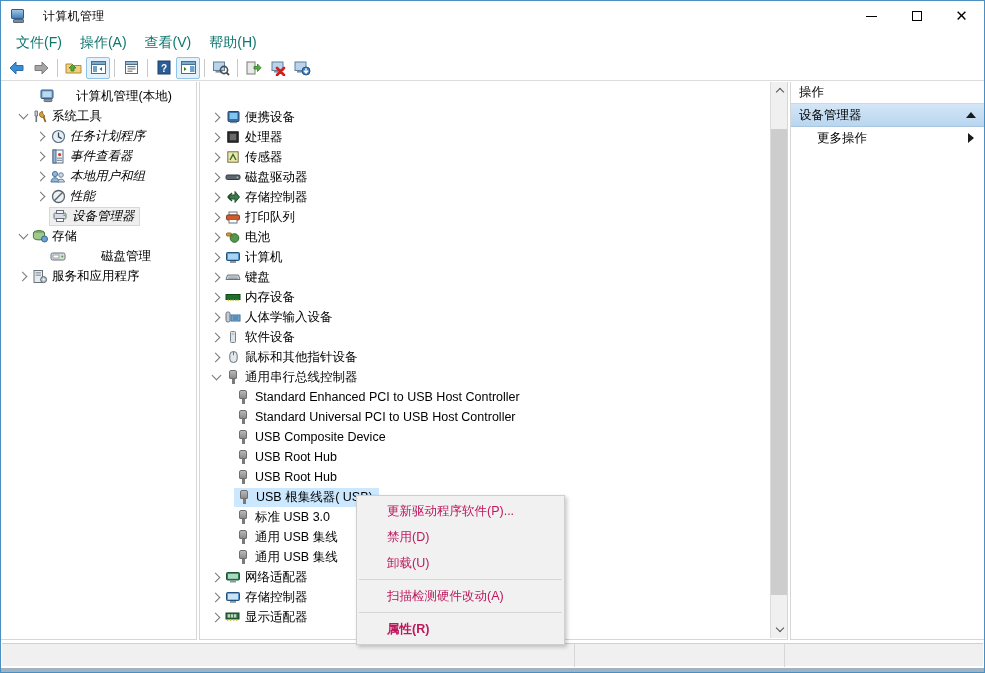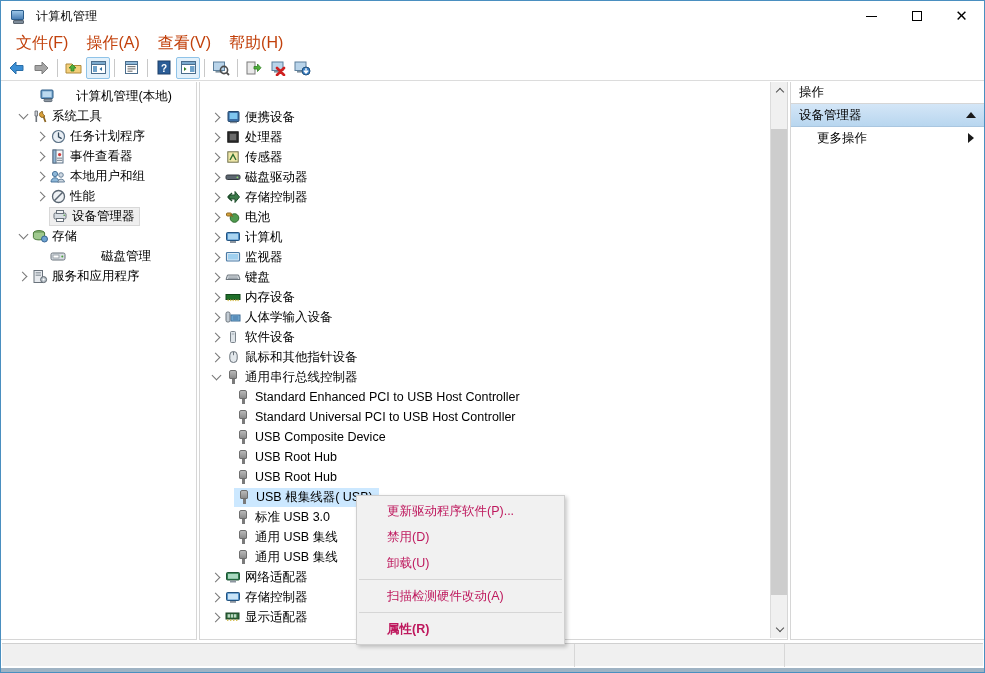--- a/index.html
+++ b/index.html
@@ -18,21 +18,21 @@
     border: 1px solid #4a8fc0;
     overflow: hidden;
   }
 
   
   #titlebar {
     position: absolute; left: 0; top: 0; width: 983px; height: 30px;
     background: #ffffff;
     display: flex; align-items: center;
   }
-  #title-left { display: flex; align-items: flex-end; padding-left: 9px; gap: 10px; }
+  #title-left { display: flex; align-items: flex-start; padding-left: 9px; gap: 17px; }
   #app-icon { width: 16px; height: 16px; position: relative; }
   #app-icon .mon {
     position: absolute; left: 1px; top: 1px; width: 13px; height: 10px;
     background: linear-gradient(#9cc6e8, #4b7fb5);
     border: 1px solid #2b5d8c; border-radius: 1px;
   }
   #app-icon .base {
     position: absolute; left: 3px; top: 11px; width: 11px; height: 4px;
     background: #7d8b99; border: 1px solid #5a6570; border-radius: 1px;
   }
@@ -42,21 +42,21 @@
         font-size: 13px; color: #000; cursor: default; }
   .wc .minglyph { display:block; width: 11px; height: 1px; background: #000; }
   .wc .maxglyph { display:block; width: 10px; height: 10px; border: 1px solid #000; }
   .wc .closeglyph { font-size: 15px; line-height: 1; font-family: "DejaVu Sans", sans-serif; }
 
   
   #menubar {
     position: absolute; left: 0; top: 30px; width: 983px; height: 24px;
     background: #ffffff; display: flex; align-items: center; padding-left: 6px;
   }
-  .menu-item { font-size: 16px; color: #c2410c; padding: 3px 9px; cursor: default; }
+  .menu-item { font-size: 14px; color: #0f766e; padding: 3px 9px; cursor: default; }
 
   
   #toolbar {
     position: absolute; left: 0; top: 54px; width: 983px; height: 26px;
     background: #ffffff; display: flex; align-items: center; padding-left: 4px;
     border-bottom: 1px solid #dcdcdc;
   }
   .tb { width: 24px; height: 22px; display: flex; align-items: center; justify-content: center;
         position: relative; cursor: default; }
   .tb.framed { border: 1px solid #8fc3e8; background: #e3f1fb; border-radius: 2px; }
@@ -98,21 +98,21 @@
   .chev.down  { transform: rotate(45deg); margin-top: -3px; }
   .ticon { width: 18px; height: 16px; flex: 0 0 18px; display:flex; align-items:center; justify-content:center; }
   .tlabel { padding-left: 3px; }
   .selwrap { display: inline-flex; align-items: center; padding: 0 4px 0 1px; }
   .selwrap.gray { background: #efefef; border: 1px solid #d8d8d8; }
   .selwrap.blue { background: #cce8ff; }
 
   
   .ind0 { padding-left: 6px; gap: 16px; }
   .ind1 { padding-left: 14px; }
-  .ind2 { padding-left: 32px; }
+  .ind2 { padding-left: 32px; font-style: italic; }
   .ind3 { padding-left: 48px; gap: 31px; }
 
   
   .mind1 { padding-left: 8px; }
   .mind2 { padding-left: 34px; }
 
   
   #vscroll {
     position: absolute; right: 0; top: 0; width: 17px; height: 556px;
     background: #f0f0f0; border-left: 1px solid #dcdcdc;
@@ -509,20 +509,33 @@
             </span>
           <span class="ticon">
             <svg class="icn" width="15" height="14" viewBox="0 0 15 14">
               <path d="M9 1.5 L13.5 7 L9 12.5 L9 9 L3 9 L3 5 L9 5 Z" fill="#3c7a4a" stroke="#1e4d2b" stroke-width="1"></path>
               <path d="M6 3 L2 7 L6 11" fill="none" stroke="#1e4d2b" stroke-width="1.4"></path>
             </svg>
           </span>
           <span class="tlabel">存储控制器</span>
         </div>
 
+        <div class="trow mind1">
+          <span class="twist">
+              <i class="chev right"></i>
+            </span>
+          <span class="ticon">
+            <svg class="icn" width="16" height="13" viewBox="0 0 16 13">
+              <rect x="4" y="1" width="8" height="3" fill="#ffffff" stroke="#6a737b" stroke-width="1"></rect>
+              <rect x="1.5" y="4" width="13" height="5" rx="1.2" fill="#cf5a2e" stroke="#8a3a18" stroke-width="1"></rect>
+              <rect x="4" y="8.5" width="8" height="3.5" fill="#ffffff" stroke="#6a737b" stroke-width="1"></rect>
+            </svg>
+          </span>
+          <span class="tlabel">打印队列</span>
+        </div>
 
         <div class="trow mind1">
           <span class="twist">
               <i class="chev right"></i>
             </span>
           <span class="ticon">
             <svg class="icn" width="16" height="14" viewBox="0 0 16 14">
               <circle cx="9.5" cy="8" r="4.3" fill="#4f9a4f" stroke="#2e6a2e" stroke-width="1"></circle>
               <rect x="1.5" y="3" width="5" height="3" rx="1" fill="#d6a43a" stroke="#8a6520" stroke-width="1"></rect>
               <path d="M5 4.5 L8 6.5" stroke="#8a6520" stroke-width="1.3"></path>
@@ -538,32 +551,20 @@
           <span class="ticon">
             <svg class="icn" width="16" height="13" viewBox="0 0 16 13">
               <rect x="1.5" y="1.5" width="13" height="8" rx="1" fill="#3b7fbd" stroke="#22527f" stroke-width="1"></rect>
               <rect x="2.8" y="2.6" width="10.4" height="6" fill="#a9d4f0"></rect>
               <rect x="5" y="10" width="6" height="2" fill="#8d96a0"></rect>
             </svg>
           </span>
           <span class="tlabel">计算机</span>
         </div>
 
-        <div class="trow mind1">
-          <span class="twist">
-              <i class="chev right"></i>
-            </span>
-          <span class="ticon">
-            <svg class="icn" width="16" height="12" viewBox="0 0 16 12">
-              <rect x="1.5" y="1.5" width="13" height="8.5" rx="1" fill="#e8f1f8" stroke="#4a7aa5" stroke-width="1.2"></rect>
-              <rect x="3" y="2.8" width="10" height="5.8" fill="#9fd0f0"></rect>
-            </svg>
-          </span>
-          <span class="tlabel">监视器</span>
-        </div>
 
         <div class="trow mind1">
           <span class="twist">
               <i class="chev right"></i>
             </span>
           <span class="ticon">
             <svg class="icn" width="16" height="10" viewBox="0 0 16 10">
               <path d="M1 7.5 L2.5 3 L13.5 3 L15 7.5 Z" fill="#d9dee3" stroke="#6a737b" stroke-width="1"></path>
               <line x1="3.5" y1="5" x2="12.5" y2="5" stroke="#8b949c" stroke-width=".9"></line>
               <line x1="3" y1="6.4" x2="13" y2="6.4" stroke="#8b949c" stroke-width=".9"></line>

